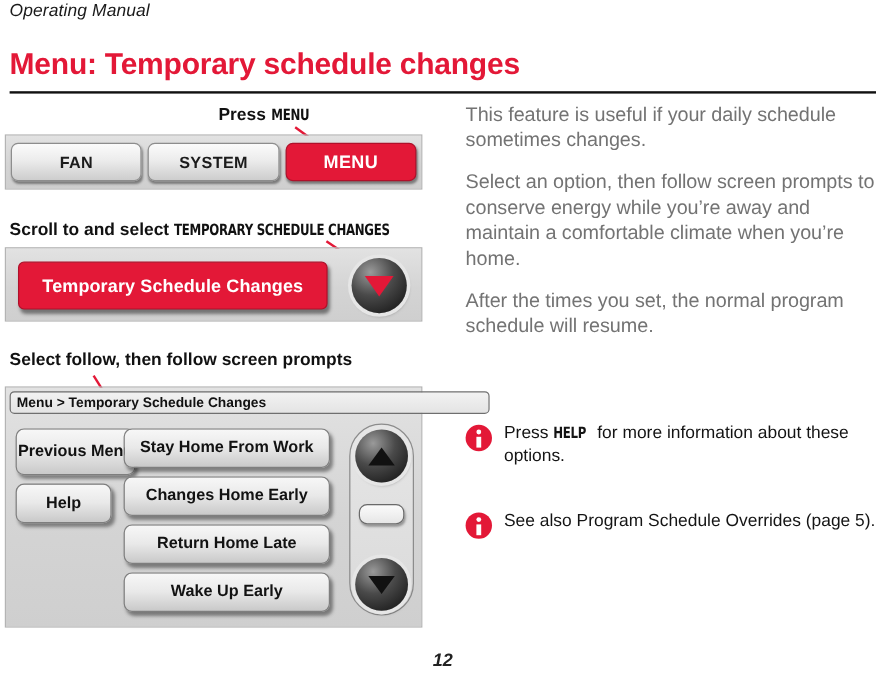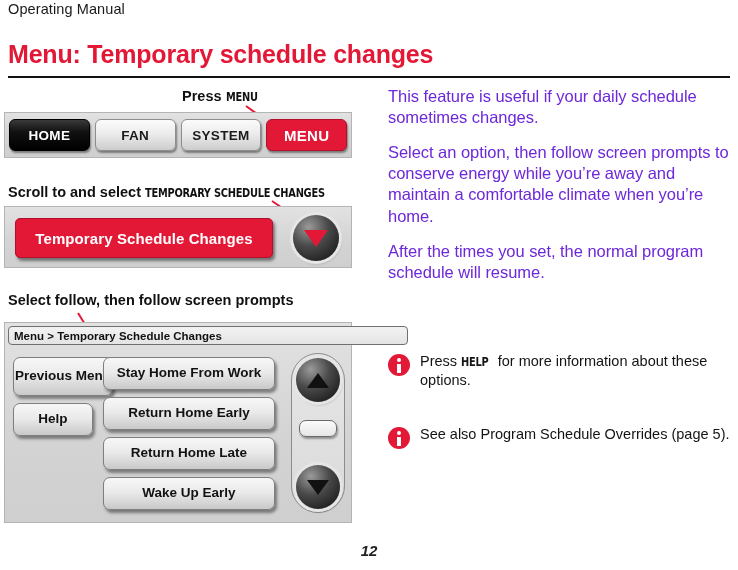--- a/index.html
+++ b/index.html
@@ -14,20 +14,21 @@
     font-family: "Liberation Sans", sans-serif;
     color: #000000;
     overflow: hidden;
   }
 
   
   .running-head {
     position: absolute;
     left: 8px;
     top: 1px;
+    font-style: italic;
     font-size: 14.5px;
     color: #1a1a1a;
     letter-spacing: 0.1px;
   }
 
   
   .page-title {
     position: absolute;
     left: 8px;
     top: 40px;
@@ -225,21 +226,21 @@
   
   .rightcol {
     position: absolute;
     left: 388px;
     top: 86px;
     width: 344px;
   }
   .body-para {
     font-size: 16.5px;
     line-height: 1.28;
-    color: #6d28d9;
+    color: #737373;
     margin: 0 0 14px 0;
     letter-spacing: -0.05px;
   }
 
   .note {
     position: absolute;
     left: 388px;
     width: 344px;
     display: flex;
     gap: 10px;
@@ -296,21 +297,20 @@
 <div class="page-title">Menu: Temporary schedule changes</div>
 <div class="title-rule"></div>
 
 <div class="callout" style="left:182px; top:88px;">
   <span>Press </span><span class="kbd">MENU</span>
 </div>
 <div class="leader" style="left:246px; top:105px; width:34px; transform:rotate(36deg);"></div>
 
 <div class="panel" id="panel1">
   <div class="tabrow">
-    <div class="tab dark">HOME</div>
     <div class="tab light">FAN</div>
     <div class="tab light">SYSTEM</div>
     <div class="tab accent">MENU</div>
   </div>
 </div>
 
 <div class="callout" style="left:8px; top:184px;">
   <span>Scroll to and select </span><span class="kbd">TEMPORARY SCHEDULE CHANGES</span>
 </div>
 <div class="leader" style="left:272px; top:200px; width:46px; transform:rotate(34deg);"></div>
@@ -325,21 +325,21 @@
 <div class="callout" style="left:8px; top:292px;">Select follow, then follow screen prompts</div>
 <div class="leader" style="left:78px; top:312px; width:48px; transform:rotate(58deg);"></div>
 
 <div class="panel" id="panel3">
   <div class="breadcrumb-bar">Menu &gt; Temporary Schedule Changes</div>
 
   <div class="lcd-btn" id="btn-prev-menu">Previous Menu</div>
   <div class="lcd-btn" id="btn-help">Help</div>
 
   <div class="lcd-btn" id="btn-opt-0">Stay Home From Work</div>
-  <div class="lcd-btn" id="btn-opt-1">Return Home Early</div>
+  <div class="lcd-btn" id="btn-opt-1">Changes Home Early</div>
   <div class="lcd-btn" id="btn-opt-2">Return Home Late</div>
   <div class="lcd-btn" id="btn-opt-3">Wake Up Early</div>
 
   <div class="scroll-track"></div>
   <div class="knob" id="knob-up-3">
     <span class="tri tri-up-black"></span>
   </div>
   <div class="scroll-pill"></div>
   <div class="knob" id="knob-down-3">
     <span class="tri tri-down-black"></span>

